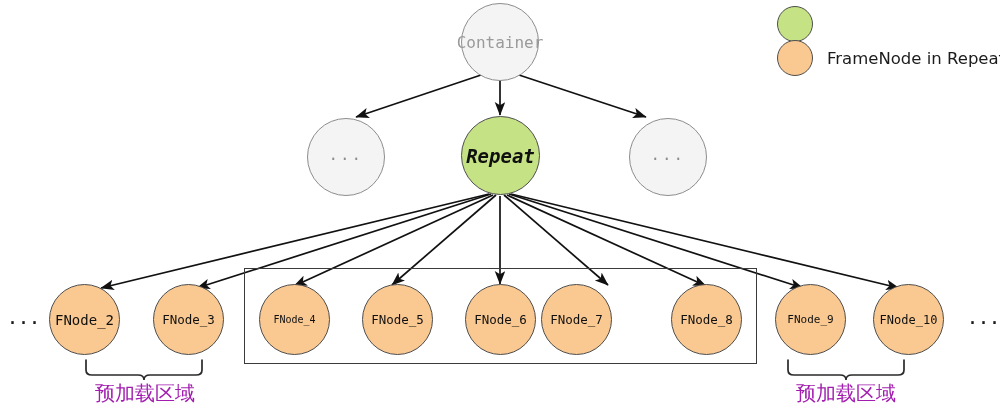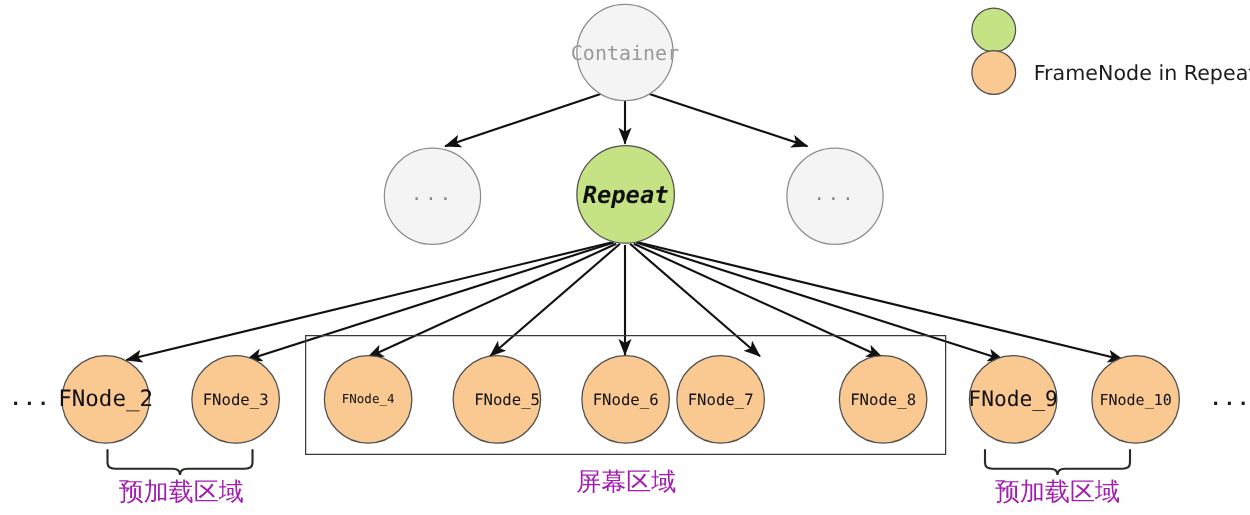--- a/index.html
+++ b/index.html
@@ -145,60 +145,57 @@
   <div class="node node-green" style="left:461px; top:116px; width:79px; height:79px; font-size:19px;font-style:italic;">
     <span>Repeat</span>
   </div>
 
   <div class="node node-gray" style="left:629px; top:118px; width:78px; height:78px;">
     <span class="ellipsis-node">...</span>
   </div>
 
   <div class="screen-box" style="left:244px; top:268px; width:513px; height:96px;"></div>
 
-  <div class="node node-orange" style="left:49px; top:284px; width:71px; height:71px; font-size:18px;justify-content:center;">
+  <div class="node node-orange" style="left:49px; top:284px; width:71px; height:71px; font-size:14px;justify-content:center;">
     <span>FNode_2</span>
   </div>
   <div class="node node-orange" style="left:153px; top:284px; width:71px; height:71px; font-size:12.5px;">
     <span>FNode_3</span>
   </div>
   <div class="node node-orange" style="left:259px; top:284px; width:71px; height:71px; font-size:10px;">
     <span>FNode_4</span>
   </div>
-  <div class="node node-orange" style="left:362px; top:284px; width:71px; height:71px; font-size:12.5px;justify-content:flex-end;">
+  <div class="node node-orange" style="left:362px; top:284px; width:71px; height:71px; font-size:12.5px;">
     <span>FNode_5</span>
   </div>
   <div class="node node-orange" style="left:465px; top:284px; width:71px; height:71px; font-size:12.5px;">
     <span>FNode_6</span>
   </div>
   <div class="node node-orange" style="left:541px; top:284px; width:71px; height:71px; font-size:12.5px;">
     <span>FNode_7</span>
   </div>
   <div class="node node-orange" style="left:671px; top:284px; width:71px; height:71px; font-size:12.5px;">
     <span>FNode_8</span>
   </div>
-  <div class="node node-orange" style="left:775px; top:284px; width:71px; height:71px; font-size:17px;">
+  <div class="node node-orange" style="left:775px; top:284px; width:71px; height:71px; font-size:11px;">
     <span>FNode_9</span>
   </div>
   <div class="node node-orange" style="left:873px; top:284px; width:71px; height:71px; font-size:12px;">
     <span>FNode_10</span>
   </div>
 
   <div class="side-dots" style="left:8px; top:310px;">
     <span>...</span>
   </div>
   <div class="side-dots" style="left:968px; top:310px;">
     <span>...</span>
   </div>
 
   <div class="region-label" style="left:84px; top:380px; width:122px;">
     <span>预加载区域</span>
-  </div>
-  <div class="region-label" style="left:440px; top:372px; width:122px;">
-    <span>屏幕区域</span>
   </div>
   <div class="region-label" style="left:785px; top:380px; width:122px;">
     <span>预加载区域</span>
   </div>
 
   <div class="legend-item" style="left:777px; top:6px;">
     <span class="legend-swatch" style="background:#c5e384;"></span>
   </div>
   <div class="legend-item" style="left:777px; top:40px;">
     <span class="legend-swatch" style="background:#fac891;"></span>

